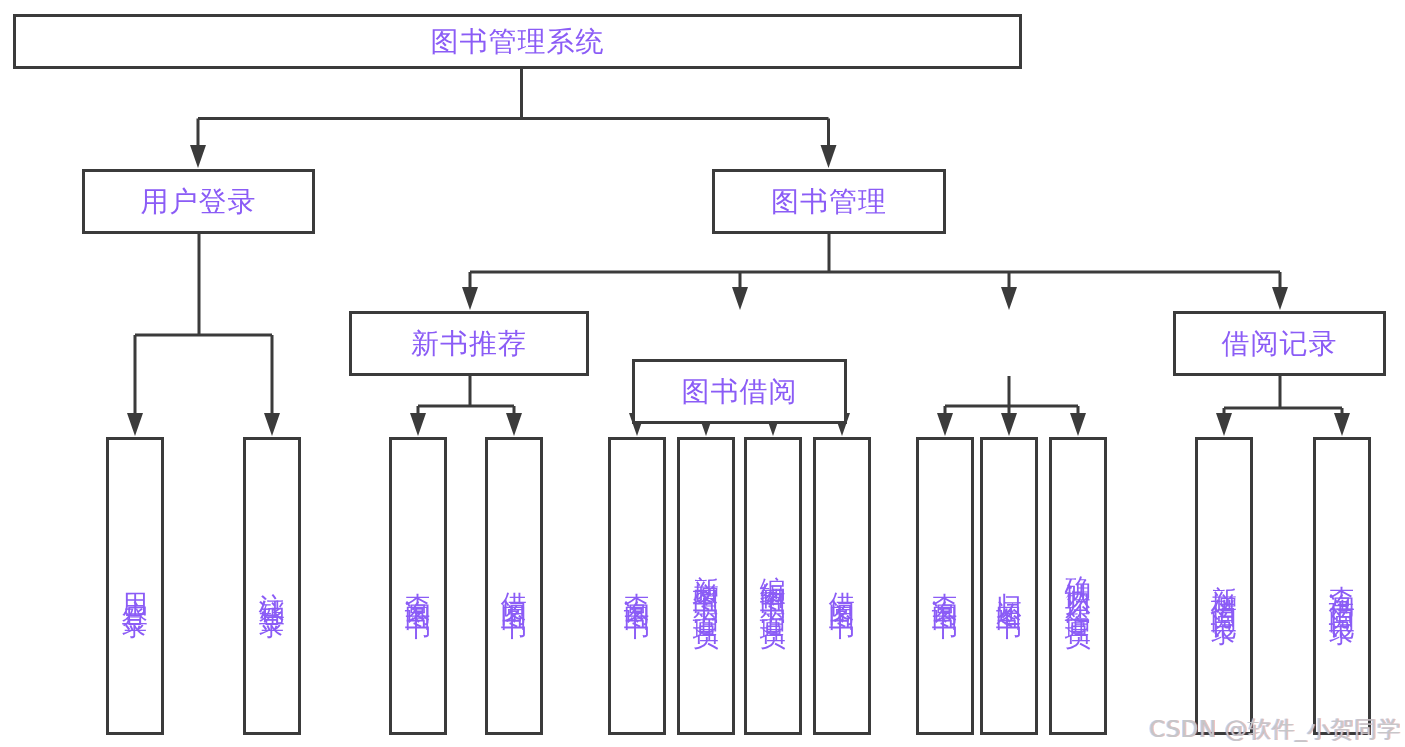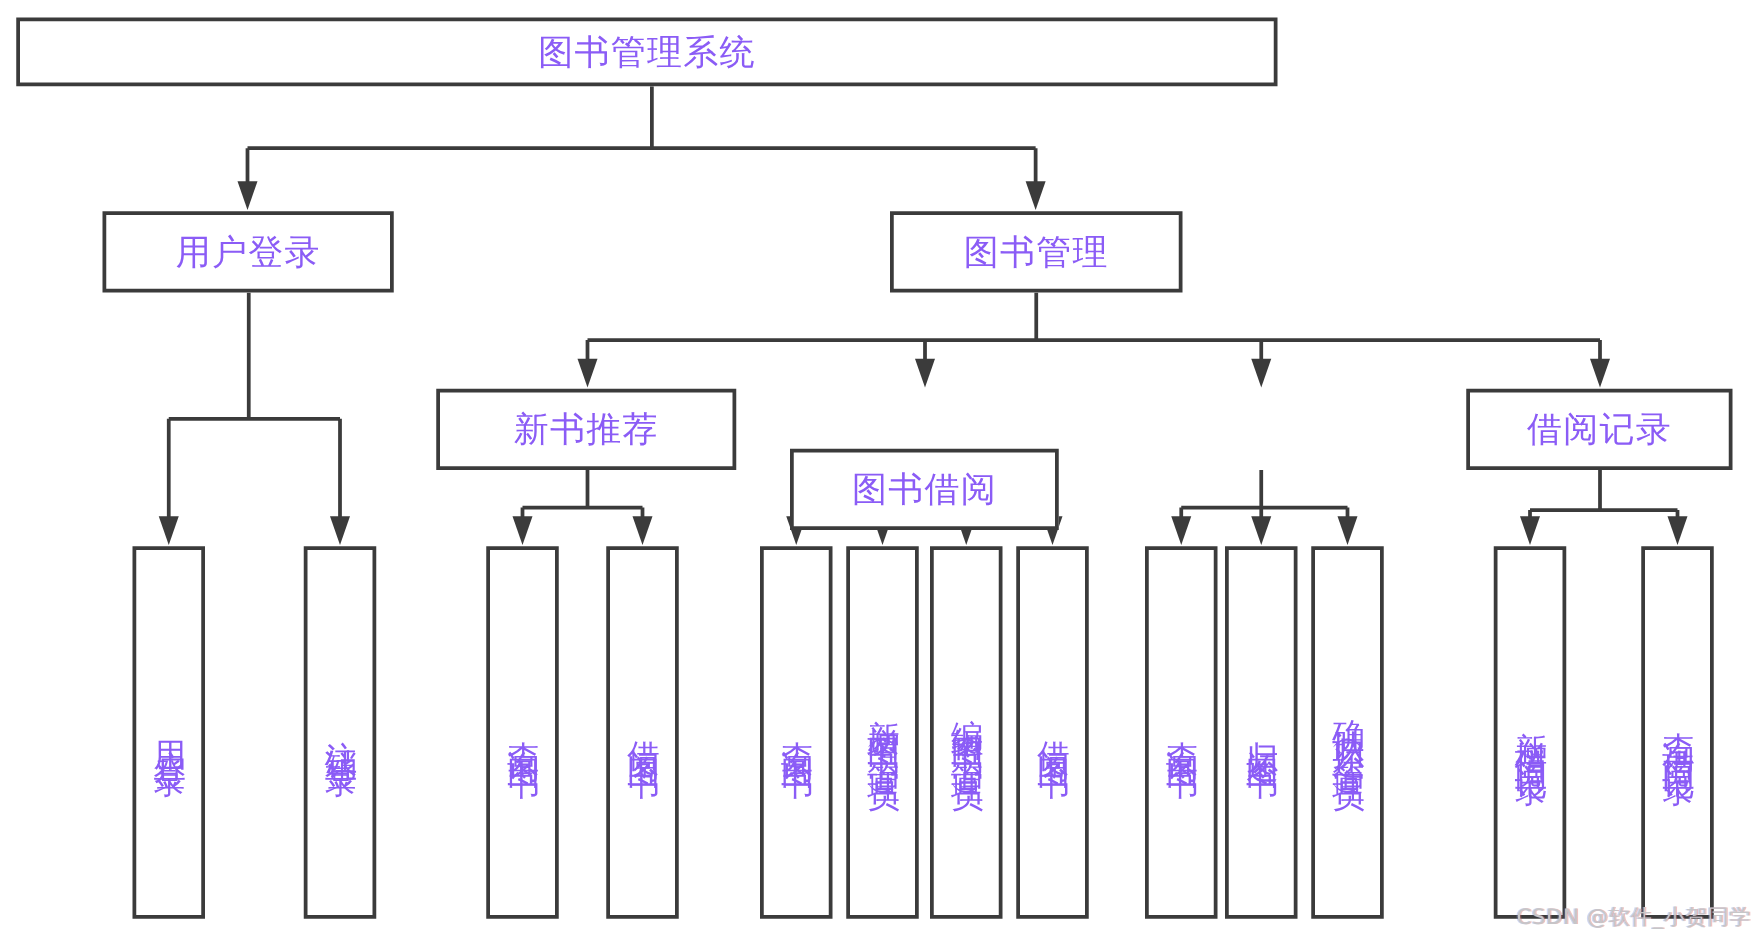--- a/index.html
+++ b/index.html
@@ -29,21 +29,21 @@
     font-size:26px;
     letter-spacing:7px;
     line-height:1.1;
     padding:2px 0;
   }
   .watermark{
     position:absolute;
     right:4px;
     bottom:2px;
     z-index:3;
-    font-size:17px;
+    font-size:23px;
     color:#c6c6c8;
     letter-spacing:0.5px;
     white-space:nowrap;
     text-shadow:1px 0 0 rgba(216,120,120,0.45),-1px 0 0 rgba(120,140,216,0.35);
   }
 </style>
 </head>
 <body>
 
 <div id="canvas">

